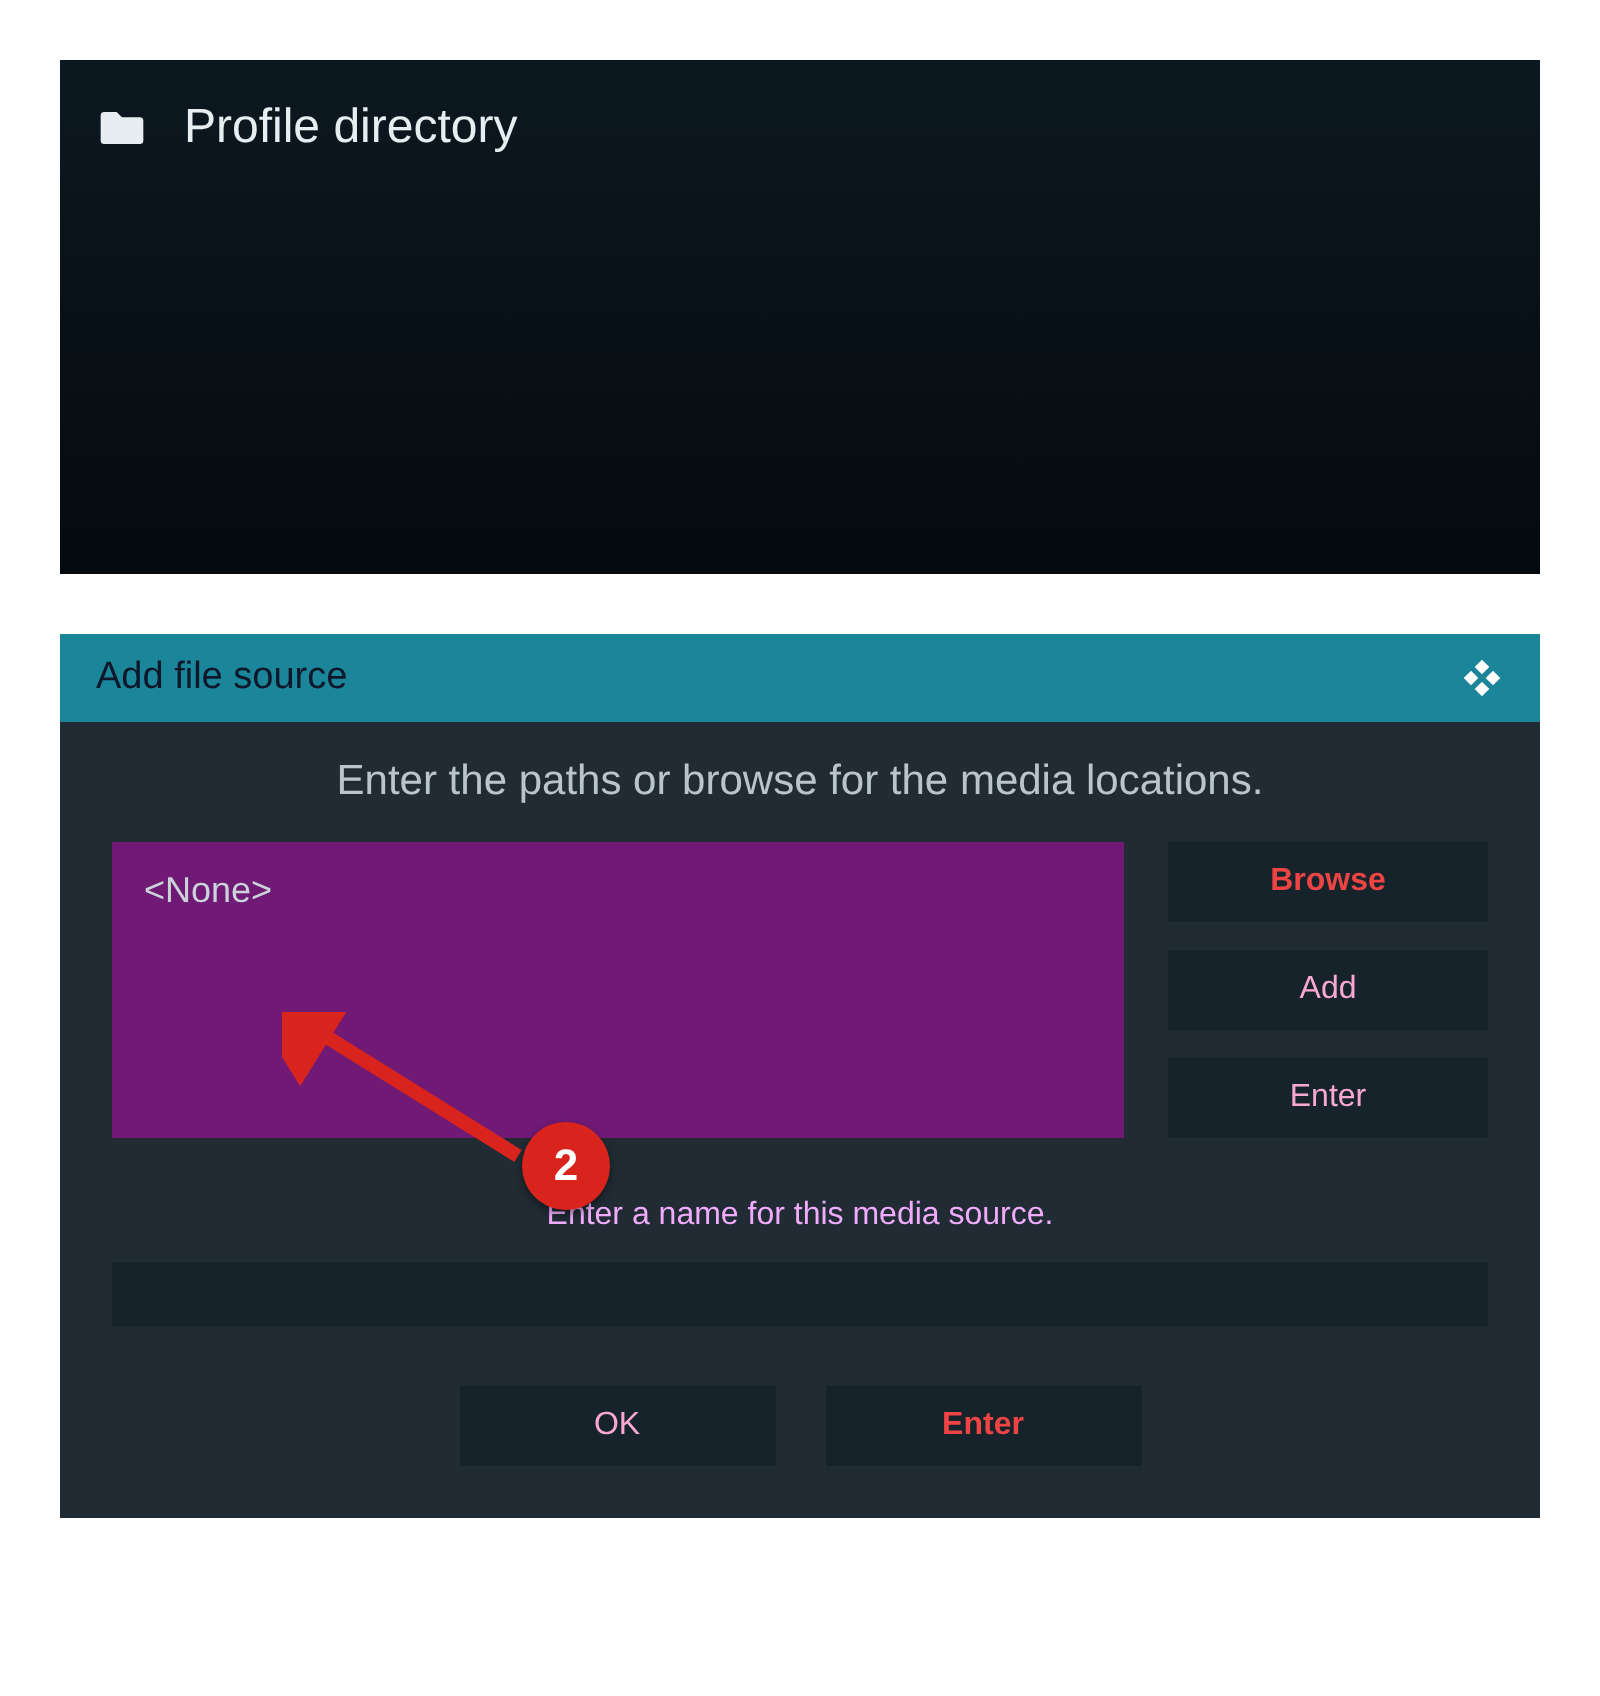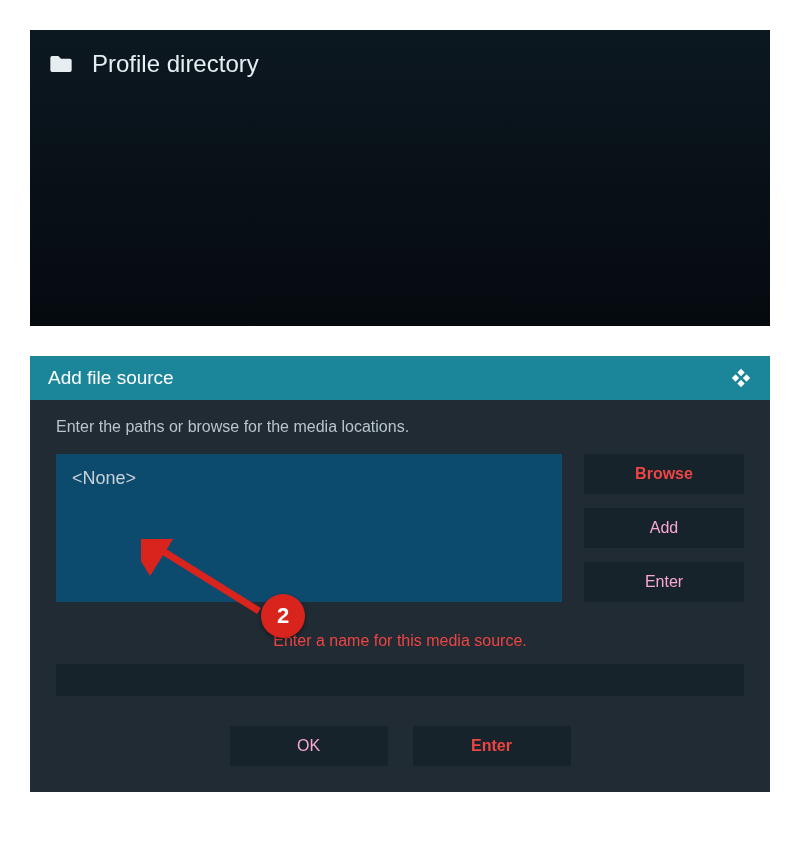--- a/index.html
+++ b/index.html
@@ -2,21 +2,21 @@
 <html><head>
   <meta charset="utf-8">
   <style>
     * { margin: 0; padding: 0; box-sizing: border-box; }
     body { font-family: -apple-system, BlinkMacSystemFont, 'Segoe UI', Arial, sans-serif; background: #fff; width: 800px; }
     
     
     .top-panel {
       margin: 30px 30px 0 30px;
       background: linear-gradient(180deg, #0c1820 0%, #050a0f 100%);
-      height: 296px;
+      height: 257px;
     }
     .list-row {
       display: flex;
       align-items: center;
       height: 67px;
       padding: 0 20px;
       position: relative;
     }
     .list-row.plain {
       background: transparent;
@@ -54,51 +54,52 @@
     .badge-1 { left: 278px; top: 50%; transform: translateY(-50%); }
     
     
     .dialog {
       margin: 30px 30px 30px 30px;
       background: #202b33;
       position: relative;
     }
     .dialog-titlebar {
       background: #1b869a;
-      color: #ffffff;
+      color: #0f172a;
       height: 44px;
       display: flex;
       align-items: center;
       justify-content: space-between;
       padding: 0 18px;
     }
     .dialog-title {
       font-size: 19px;
       font-weight: 500;
     }
     .kodi-icon { width: 22px; height: 22px; }
     
     .dialog-body {
       padding: 18px 26px 26px 26px;
       color: #c9d3d9;
       position: relative;
     }
     .instr {
-      font-size: 16px;
+      text-align: center;
+      font-size: 21px;
       margin-bottom: 18px;
       color: #b9c4cb;
     }
     .paths-row {
       display: flex;
       gap: 22px;
       margin-bottom: 30px;
     }
     .paths-box {
       flex: 1;
-      background: #0c4a6e;
+      background: #701a75;
       height: 148px;
       padding: 14px 16px;
       color: #c9d3d9;
       font-size: 18px;
       position: relative;
     }
     .side-buttons {
       width: 160px;
       display: flex;
       flex-direction: column;
@@ -114,21 +115,21 @@
       font-size: 16px;
       font-weight: 700;
       cursor: pointer;
     }
     .btn.dim { color: #f9a8d4; font-weight: 500; }
     
     .name-instr {
       text-align: center;
       font-size: 16px;
       margin-bottom: 14px;
-      color: #ef4444;
+      color: #f0abfc;
     }
     .name-input {
       width: 100%;
       height: 32px;
       background: #17232b;
       border: none;
       margin-bottom: 30px;
     }
     .footer-buttons {
       display: flex;

